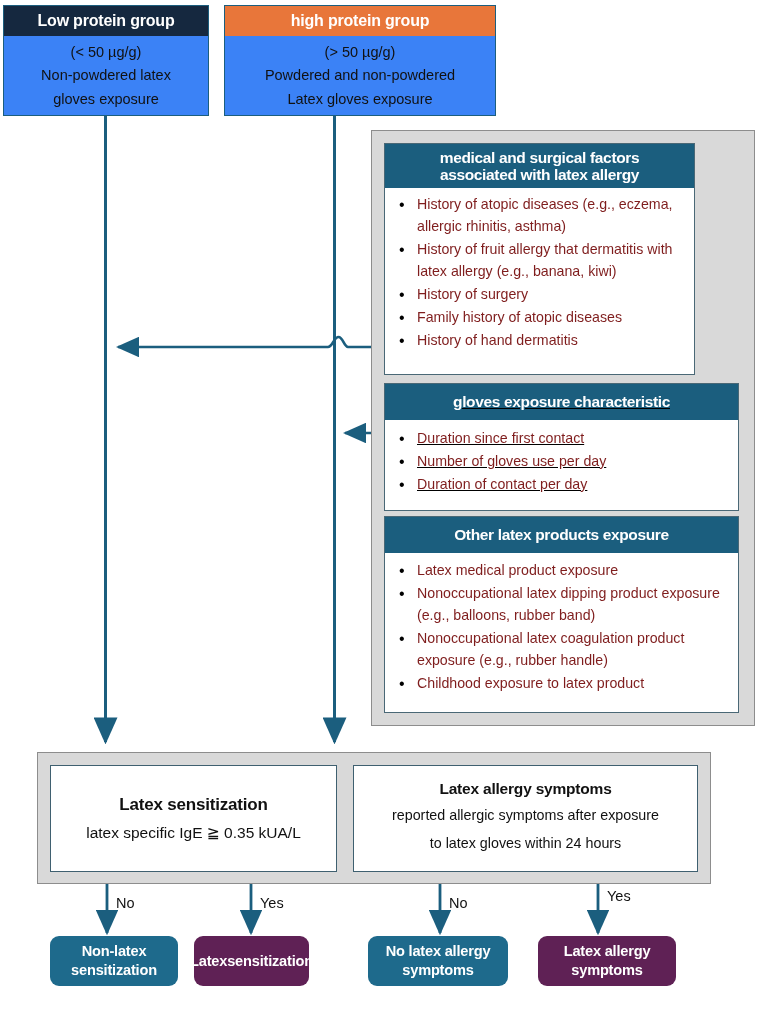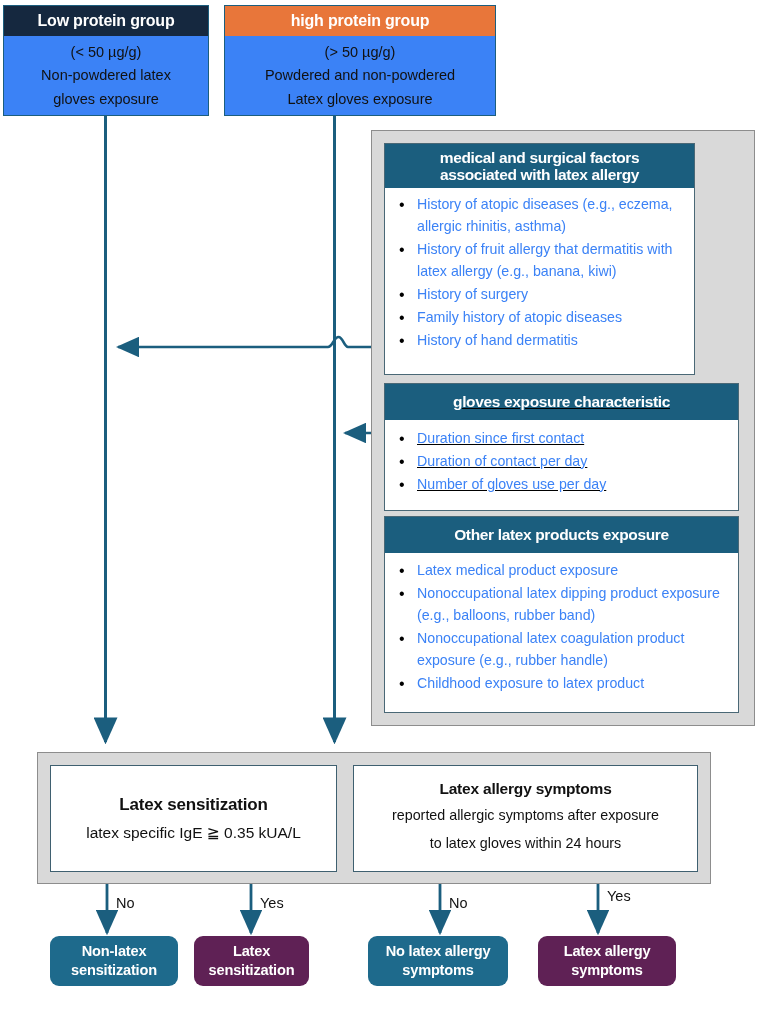--- a/index.html
+++ b/index.html
@@ -76,21 +76,21 @@
   }
   ul.card-list {
     margin: 0;
     padding: 5px 6px 5px 30px;
     list-style: none;
     box-sizing: border-box;
   }
   ul.card-list li {
     position: relative;
     font-size: 14.2px;
-    color: #3b82f6;
+    color: #7f1d1d;
     line-height: 1.57;
     margin: 0 0 0.5px 0;
     padding-left: 2px;
   }
   ul.card-list li::before {
     content: "\2022";
     position: absolute;
     left: -16px;
     top: -1px;
     font-size: 16px;
@@ -211,22 +211,22 @@
       <li>History of surgery</li>
       <li>Family history of atopic diseases</li>
       <li>History of hand dermatitis</li>
     </ul>
   </div>
 
   <div class="abs card" style="left:384px; top:383px; width:355px; height:128px;text-decoration:underline;">
     <div class="card-head" style="height:36px;">gloves exposure characteristic</div>
     <ul class="card-list" style="padding-top:7px;">
       <li>Duration since first  contact</li>
+      <li>Number of gloves use per day</li>
       <li>Duration of contact  per day</li>
-      <li>Number of gloves use per day</li>
     </ul>
   </div>
 
   <div class="abs card" style="left:384px; top:516px; width:355px; height:197px;">
     <div class="card-head" style="height:36px;">Other latex products exposure</div>
     <ul class="card-list" style="padding-top:6px;">
       <li>Latex medical product exposure</li>
       <li>Nonoccupational latex dipping product exposure (e.g., balloons, rubber band)</li>
       <li>Nonoccupational latex coagulation product exposure (e.g., rubber handle)</li>
       <li>Childhood exposure to latex product</li>
@@ -251,21 +251,21 @@
   <div class="edge-label" style="left:116px; top:895px;">No</div>
   <div class="edge-label" style="left:260px; top:895px;">Yes</div>
   <div class="edge-label" style="left:449px; top:895px;">No</div>
   <div class="edge-label" style="left:607px; top:888px;">Yes</div>
 
   <div class="abs chip chip-teal" style="left:50px; top:936px; width:128px; height:50px; flex-direction:column;">
     <span>Non-latex</span>
     <span>sensitization</span>
   </div>
 
-  <div class="abs chip chip-purple" style="left:194px; top:936px; width:115px; height:50px; flex-direction:column;">
+  <div class="abs chip chip-purple" style="left:194px; top:936px; width:115px; height:50px; flex-direction:row;">
     <span>Latex</span>
     <span>sensitization</span>
   </div>
 
   <div class="abs chip chip-teal" style="left:368px; top:936px; width:140px; height:50px; flex-direction:column;">
     <span>No latex allergy</span>
     <span>symptoms</span>
   </div>
 
   <div class="abs chip chip-purple" style="left:538px; top:936px; width:138px; height:50px; flex-direction:column;">

